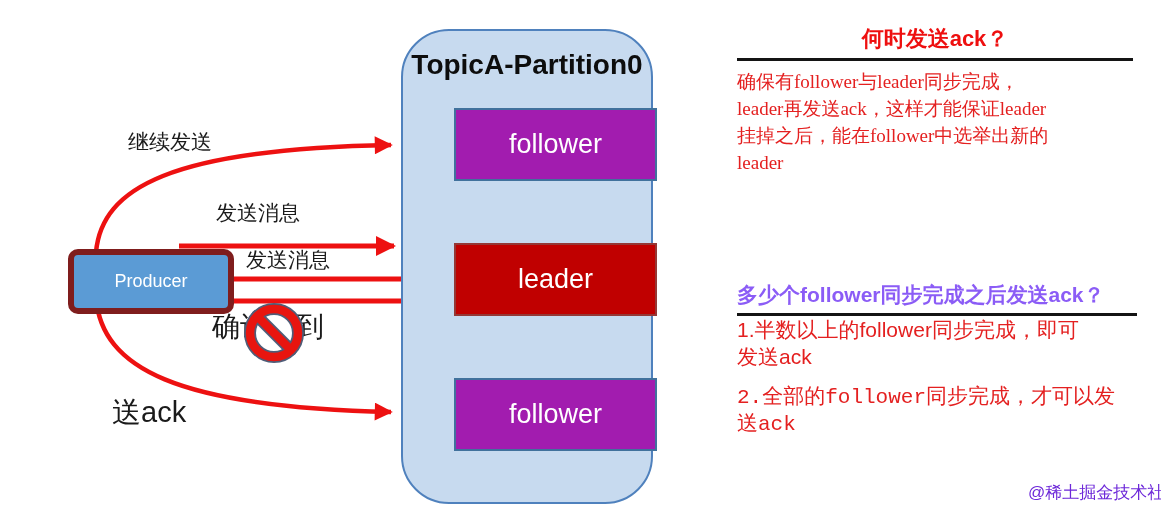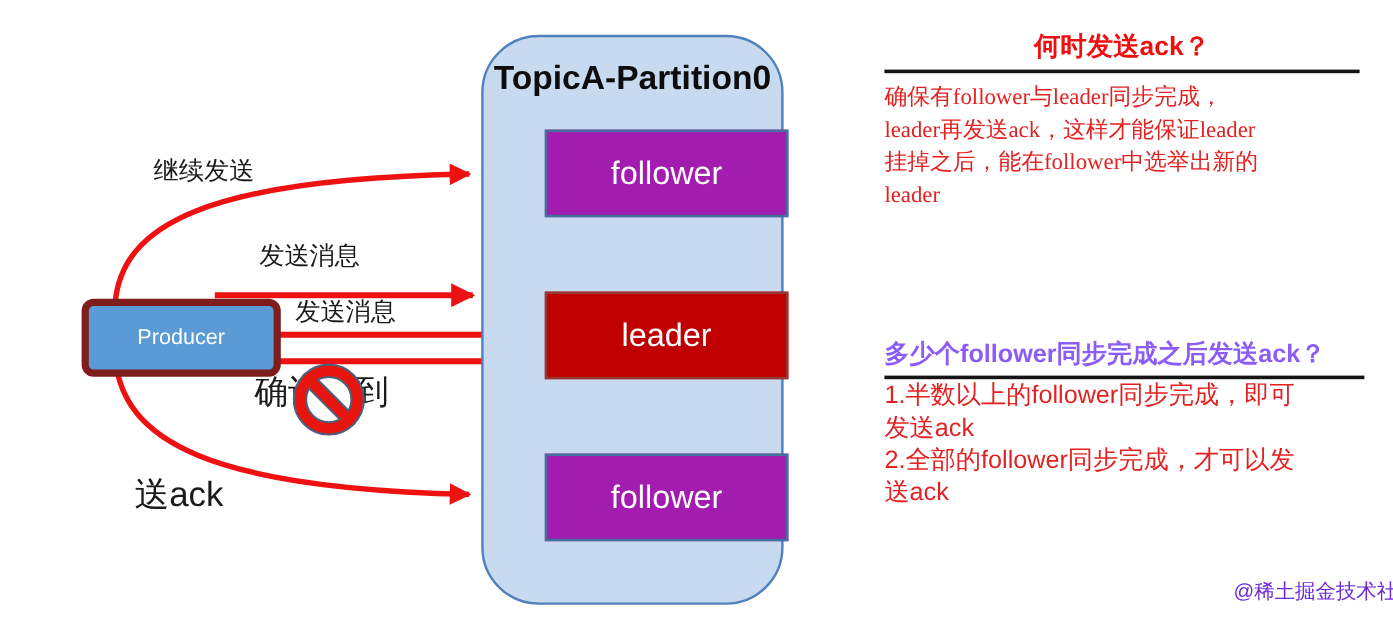--- a/index.html
+++ b/index.html
@@ -50,21 +50,21 @@
   
   .note{position:absolute;z-index:2;color:#e42020;}
   .note .rule{height:3px;background:#141414;border:0;margin:4px 0 0 0;}
   .note-when{left:737px;top:24px;width:396px;}
   .note-when .note-title{text-align:center;font-size:22px;font-weight:bold;color:#ee0f0f;}
   .note-when .note-body{margin-top:7px;font-size:19px;line-height:27px;white-space:pre-line;font-family:Liberation Serif, serif;}
   .note-count{left:737px;top:281px;width:400px;}
   .note-count .note-title{font-size:21px;font-weight:bold;color:#8b5cf6;white-space:nowrap;}
   .note-count .note-intro{margin-top:9px;font-size:21px;line-height:27px;}
   .note-count .note-option{margin-top:0;font-size:21px;line-height:27px;white-space:pre-line;}
-  .note-count .opt2{}
+  .note-count .opt2{margin-top:14px;font-family:Liberation Mono, monospace;}
 
   .watermark{
     position:absolute;left:1028px;top:481px;z-index:2;
     color:#6d28d9;font-size:17px;white-space:nowrap;
   }
 </style>
 </head>
 <body>
 
 <div class="canvas">

